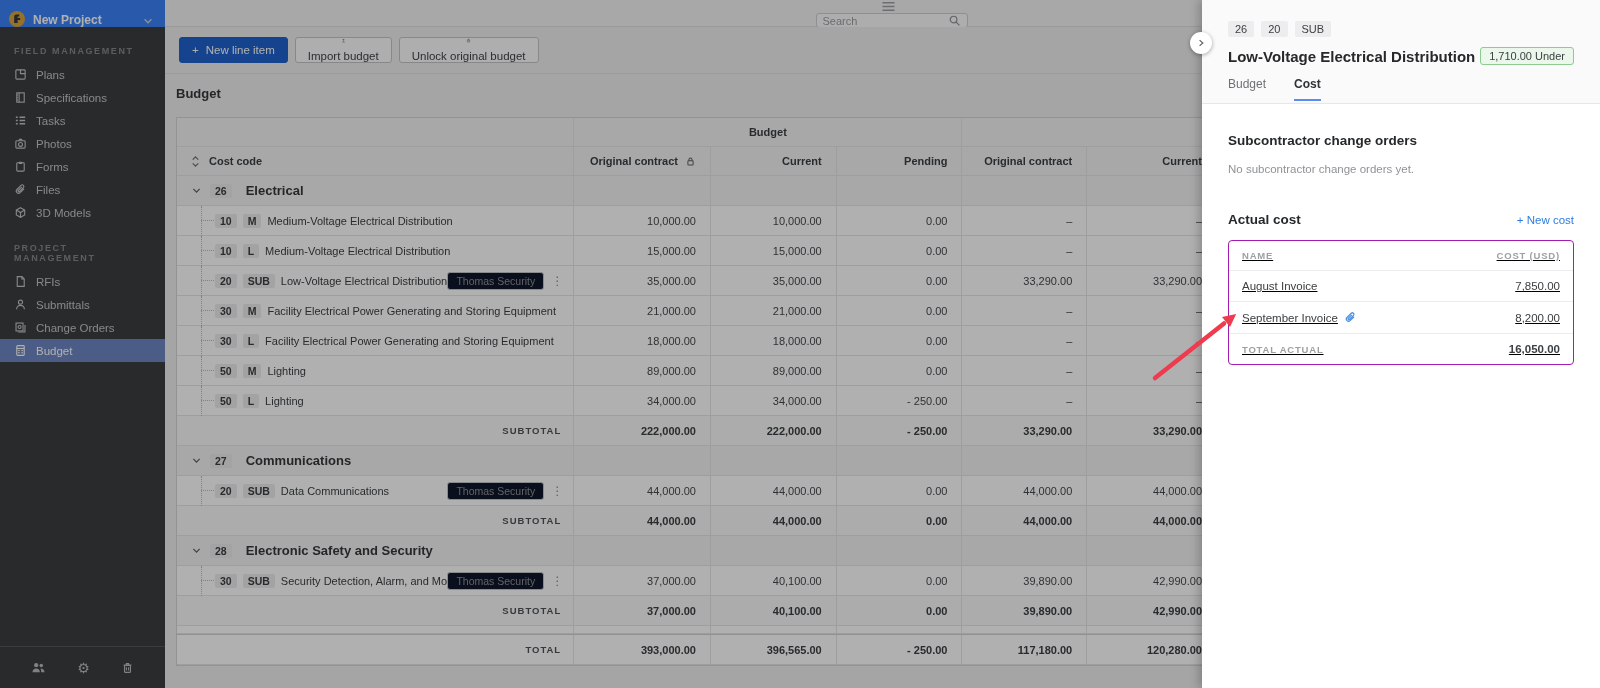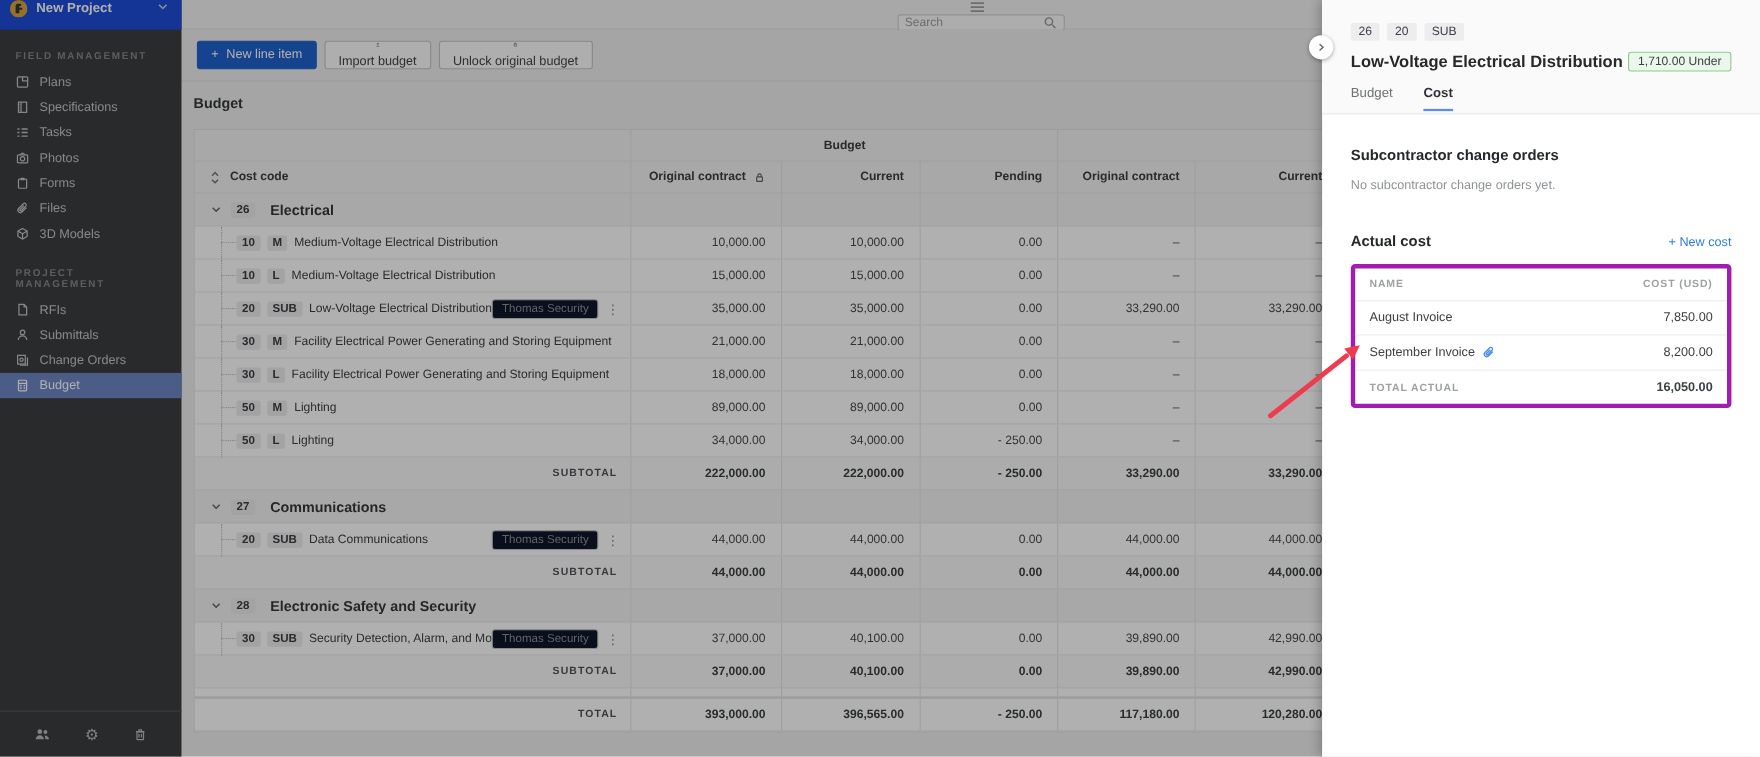--- a/index.html
+++ b/index.html
@@ -2,21 +2,21 @@
 <html><head>
 <meta charset="utf-8">
 <style>
   * { margin:0; padding:0; box-sizing:border-box; }
   html,body { width:1600px; height:688px; overflow:hidden; background:#fff;
     font-family:"Liberation Sans", sans-serif; position:relative; }
 
   
   .sidebar { position:absolute; left:0; top:0; width:165px; height:688px;
     background:#3b3e41; z-index:10; }
-  .sb-header { height:27px; background:#1d4ed8; display:flex; align-items:flex-start;
+  .sb-header { height:27px; background:#3b82f6; display:flex; align-items:flex-end;
     padding:0 9px; }
   .sb-logo { width:16px; height:16px; flex:none; }
   .sb-project { color:#fff; font-size:12px; font-weight:bold; margin-left:8px; flex:1; }
   .sb-chevron { flex:none; margin-right:2px; }
   .nav-label { padding:19px 14px 7px; font-size:9px; letter-spacing:1.6px;
     color:#85888b; font-weight:bold; text-transform:uppercase; }
   .nav-item { height:23px; display:flex; align-items:center; padding-left:14px;
     color:#c3c5c7; font-size:11.5px; cursor:pointer; }
   .nav-item svg { margin-right:9px; flex:none; }
   .nav-item.active { background:#6d86c2; color:#fff; }
@@ -112,22 +112,22 @@
     padding:2px 8px; font-size:11px; color:#3c4043; }
   .tabs { display:flex; gap:28px; margin-top:12px; }
   .tab { font-size:12px; color:#6d7174; padding-bottom:8px; cursor:pointer; }
   .tab.active { font-weight:bold; color:#2f3235; border-bottom:2px solid #5b8def; }
   .panel-body { padding:29px 26px; }
   .section-heading { font-size:13.5px; font-weight:bold; color:#26292b; }
   .empty-text { font-size:11.5px; color:#8f9396; margin-top:15px; }
   .actual-header { display:flex; justify-content:space-between; align-items:baseline;
     margin-top:37px; }
   .newcost-link { color:#2e7de0; font-size:11.5px; cursor:pointer; }
-  .cost-card { margin-top:13px; border:4px solid #a21caf; border-radius:4px;
-    overflow:hidden; }
+  .cost-card { margin-top:13px; border:1px solid #a21caf; border-radius:4px;
+    overflow:hidden;text-decoration:underline; }
   .cost-row { display:flex; justify-content:space-between; align-items:center;
     padding:9px 13px; font-size:11.5px; color:#3c4043; }
   .cost-row + .cost-row { border-top:1px solid #ececee; }
   .cost-head { font-size:9.5px; letter-spacing:0.8px; color:#9da1a4; font-weight:bold; }
   .cost-name { display:flex; align-items:center; gap:6px; }
   .cost-total-label { font-size:9.5px; letter-spacing:0.8px; color:#9da1a4;
     font-weight:bold; }
   .cost-total-value { font-weight:bold; }
 
   

